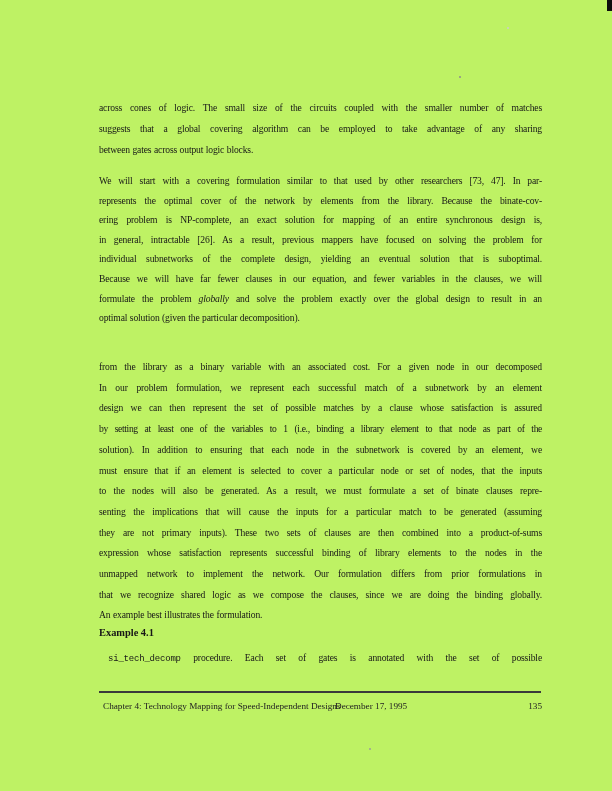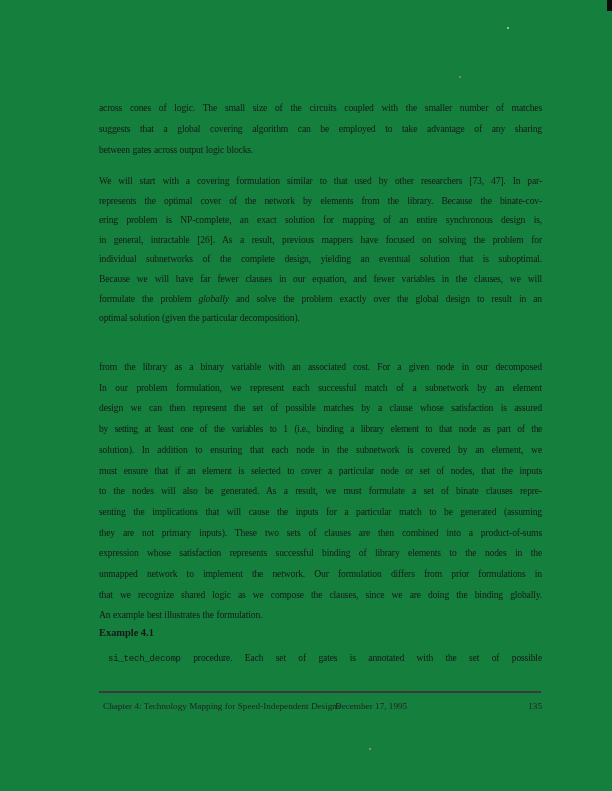--- a/index.html
+++ b/index.html
@@ -1,19 +1,19 @@
 <!DOCTYPE html>
 <html><head>
 <meta charset="utf-8">
 <style>
   html,body{margin:0;padding:0;background:#ffffff;}
   .page{
     position:relative;
     width:612px;height:791px;
-    background:#15803d;
+    background:#bef264;
     overflow:hidden;
     font-family:"Liberation Serif", serif;
     color:#171717;
   }
   .block{
     position:absolute;
     left:99px;
     width:443px;
     font-size:9.6px;
   }

